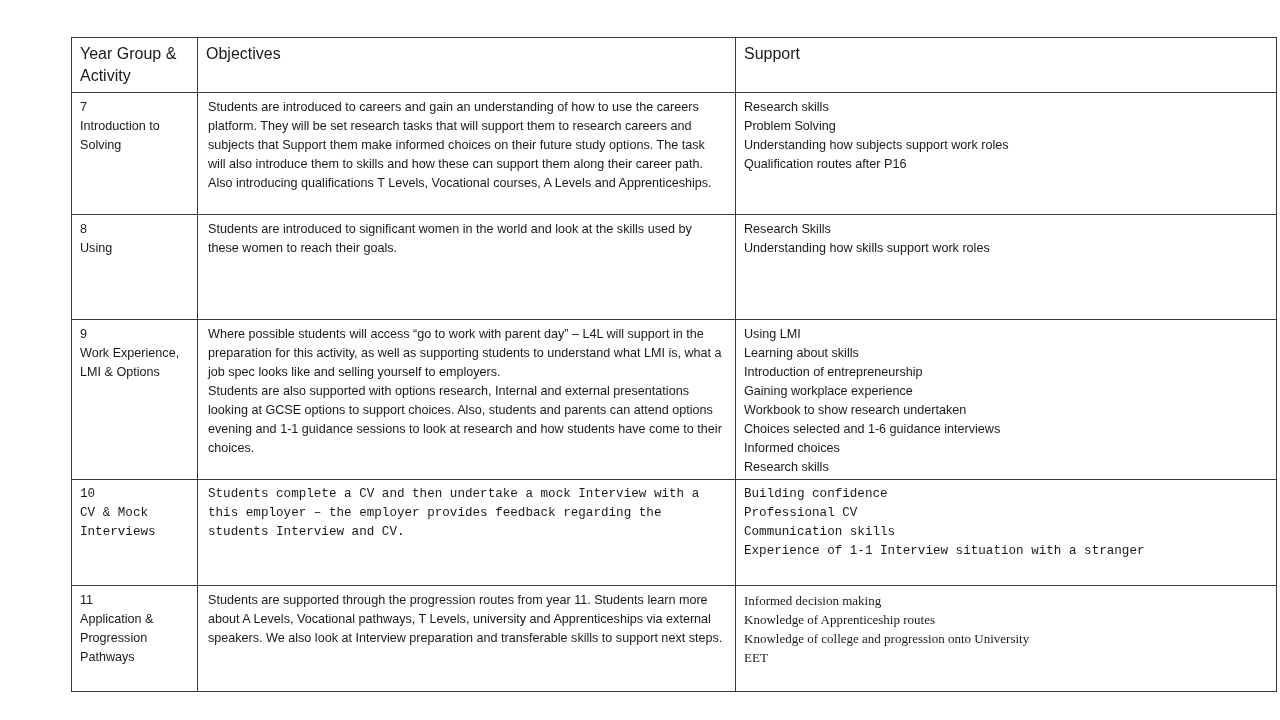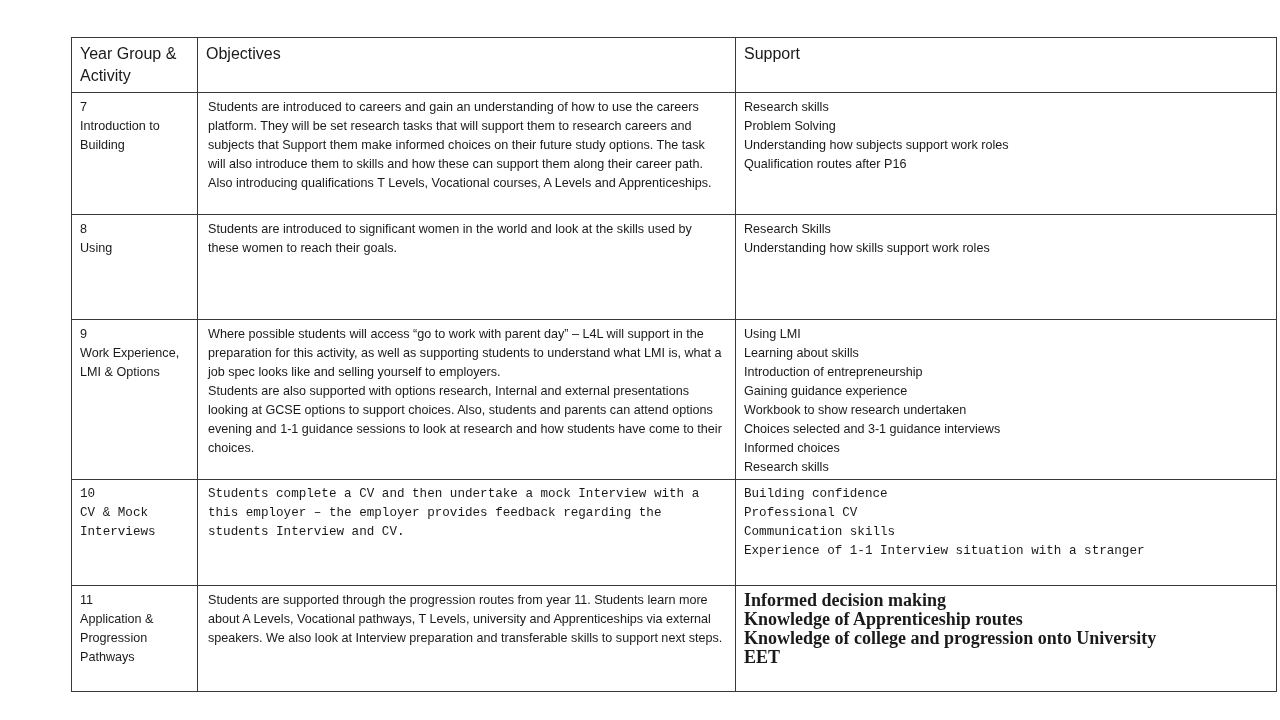--- a/index.html
+++ b/index.html
@@ -15,21 +15,21 @@
     td.yr, td.obj, td.out { font-size: 12.6px; line-height: 19px; }
     td.yr { padding: 5px 8px 0 8px !important; }
     td.obj { padding: 5px 10px 0 10px !important; }
     td.out { padding: 5px 8px 0 8px !important; }
     tr.r1 td { height: 116px; }
     tr.r2 td { height: 99px; }
     tr.r3 td { height: 154px; }
     tr.r4 td { height: 100px; font-family: Liberation Mono, monospace; }
     tr.r5 td { height: 100px; }
     .out-item { display: block; white-space: nowrap; }
-    td.serif .out-item { font-family: "Liberation Serif", "DejaVu Serif", serif; font-size: 18px; font-weight: bold; }
+    td.serif .out-item { font-family: "Liberation Serif", "DejaVu Serif", serif; font-size: 13px; }
     .para { display: block; }
   </style>
 </head>
 <body>
 
 <table class="careers">
   <colgroup>
       <col class="c1">
       <col class="c2">
       <col class="c3">
@@ -44,21 +44,21 @@
         </th>
       <th>
           <div>Support</div>
         </th>
     </tr>
   </thead>
   <tbody id="tbody">
       <tr class="r1">
         <td class="yr">
           <div>7</div>
-          <div>Introduction to Building</div>
+          <div>Introduction to Solving</div>
         </td>
         <td class="obj">
           <span class="para">Students are introduced to careers and gain an understanding of how to use the careers platform. They will be set research tasks that will support them to research careers and subjects that Support them make informed choices on their future study options.  The task will also introduce them to skills and how these can support them along their career path. Also introducing qualifications T Levels, Vocational courses, A Levels and Apprenticeships.</span>
         </td>
         <td class="out">
           <span class="out-item">Research skills</span>
           <span class="out-item">Problem Solving</span>
           <span class="out-item">Understanding how subjects support work roles</span>
           <span class="out-item">Qualification routes after P16</span>
         </td>
@@ -82,23 +82,23 @@
           <div>Work Experience, LMI &amp; Options</div>
         </td>
         <td class="obj">
           <span class="para">Where possible students will access “go to work with parent day” – L4L will support in the preparation for this activity, as well as supporting students to understand what LMI is, what a job spec looks like and selling yourself to employers.</span>
           <span class="para">Students are also supported with options research, Internal and external presentations looking at GCSE options to support choices.  Also, students and parents can attend options evening and 1-1 guidance sessions to look at research and how students have come to their choices.</span>
         </td>
         <td class="out">
           <span class="out-item">Using LMI</span>
           <span class="out-item">Learning about skills</span>
           <span class="out-item">Introduction of entrepreneurship</span>
-          <span class="out-item">Gaining guidance experience</span>
+          <span class="out-item">Gaining workplace experience</span>
           <span class="out-item">Workbook to show research undertaken</span>
-          <span class="out-item">Choices selected and 3-1 guidance interviews</span>
+          <span class="out-item">Choices selected and 1-6 guidance interviews</span>
           <span class="out-item">Informed choices</span>
           <span class="out-item">Research skills</span>
         </td>
       </tr>
       <tr class="r4">
         <td class="yr">
           <div>10</div>
           <div>CV &amp; Mock Interviews</div>
         </td>
         <td class="obj">

